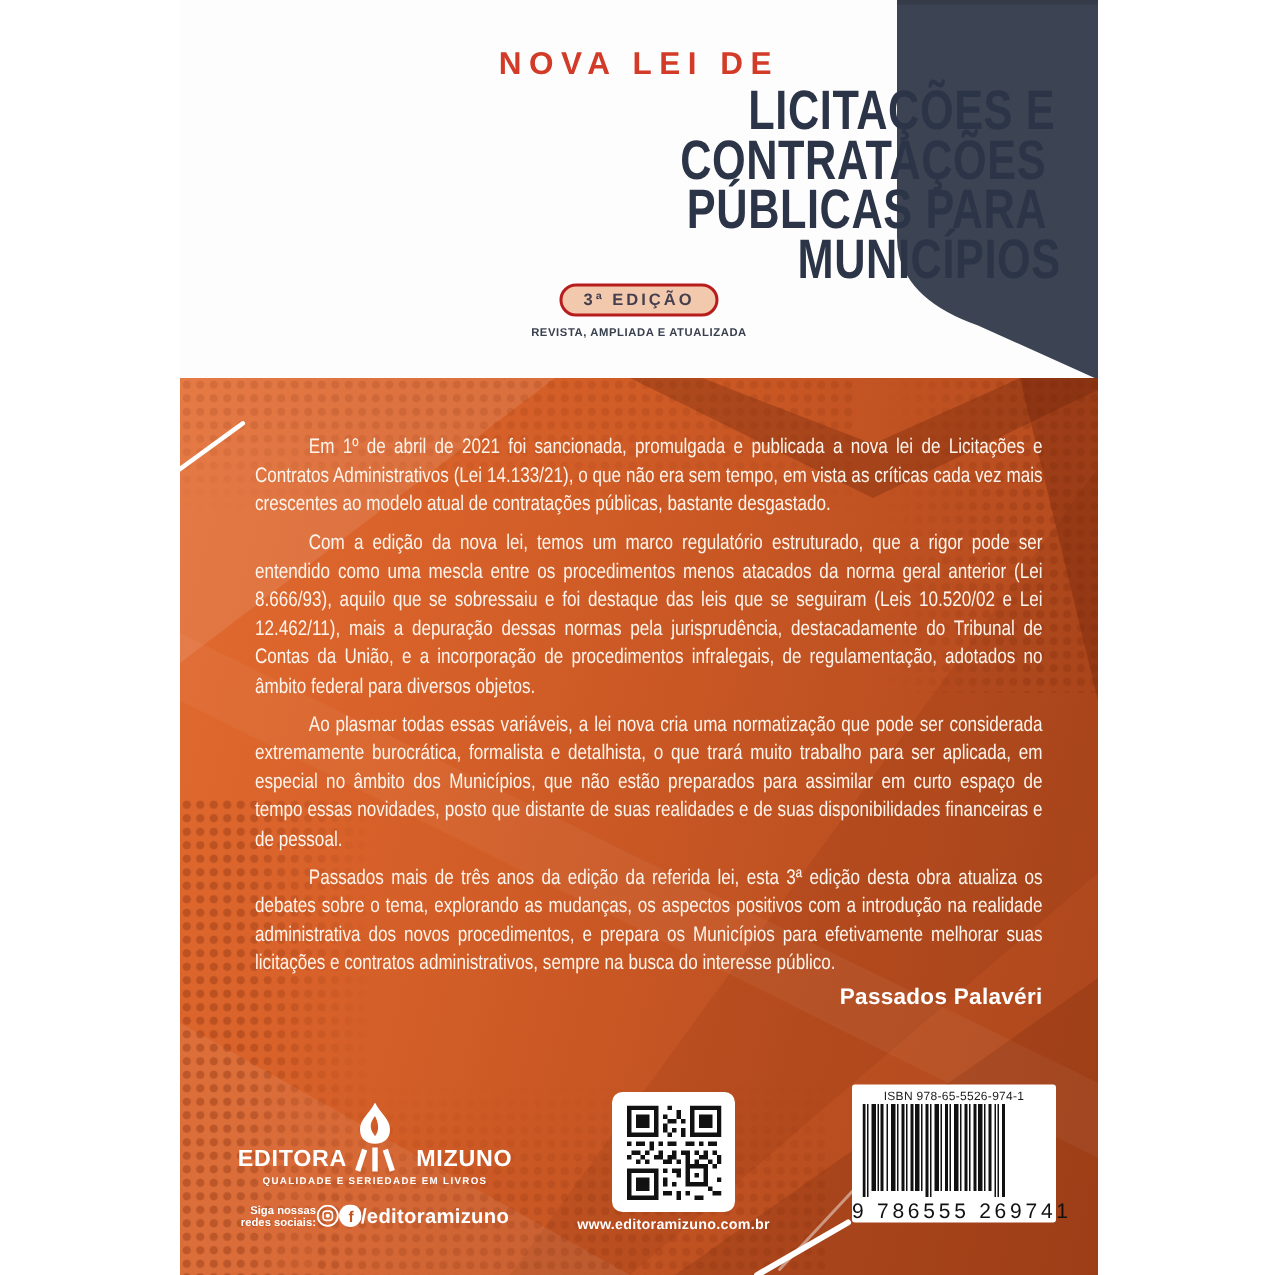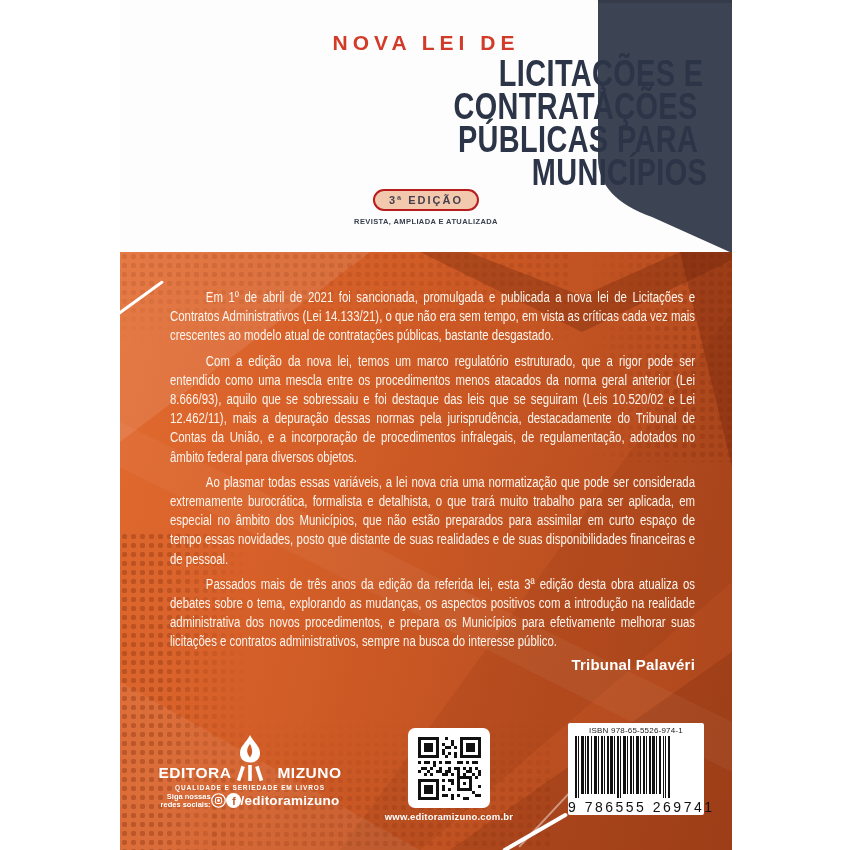--- a/index.html
+++ b/index.html
@@ -64,21 +64,21 @@
     position:absolute;left:50px;top:404px;width:525px;text-align:right;
     color:#ffffff;font-size:15px;font-weight:bold;letter-spacing:.2px;
   }
 
   
   .publisher{position:absolute;left:28px;top:483px;width:204px;color:#fff;text-align:center;}
   .pub-icon{position:absolute;left:50%;top:0;transform:translateX(-50%);}
   .pub-name{display:flex;justify-content:center;gap:46px;margin-top:29px;
     font-size:15.5px;font-weight:bold;letter-spacing:.5px;}
   .pub-tagline{margin-top:2px;font-size:6.5px;font-weight:bold;letter-spacing:.9px;}
-  .social-row{display:flex;align-items:center;justify-content:center;margin-top:2px;}
+  .social-row{display:flex;align-items:center;justify-content:center;margin-top:12px;}
   .social-label{font-size:7.5px;line-height:7.5px;font-weight:bold;text-align:right;white-space:nowrap;}
   .social-handle{font-size:13.5px;font-weight:bold;letter-spacing:.2px;}
 
   
   .qr-box{position:absolute;left:288px;top:476px;width:82px;height:80px;background:#fff;border-radius:7px;
     display:flex;align-items:center;justify-content:center;}
   .qr-url{position:absolute;left:249px;top:559px;width:160px;text-align:center;
     color:#fff;font-size:9.5px;font-weight:bold;letter-spacing:.2px;}
 
   
@@ -126,21 +126,21 @@
     <div class="wline wl-a"></div>
     <div class="wline wl-b"></div>
     <div class="wline wl-c"></div>
 
     <div class="paragraphs">
       <p>Em 1º de abril de 2021 foi sancionada, promulgada e publicada a nova lei de Licitações e Contratos Administrativos (Lei 14.133/21), o que não era sem tempo, em vista as críticas cada vez mais crescentes ao modelo atual de contratações públicas, bastante desgastado.</p>
       <p>Com a edição da nova lei, temos um marco regulatório estruturado, que a rigor pode ser entendido como uma mescla entre os procedimentos menos atacados da norma geral anterior (Lei 8.666/93), aquilo que se sobressaiu e foi destaque das leis que se seguiram (Leis 10.520/02 e Lei 12.462/11), mais a depuração dessas normas pela jurisprudência, destacadamente do Tribunal de Contas da União, e a incorporação de procedimentos infralegais, de regulamentação, adotados no âmbito federal para diversos objetos.</p>
       <p>Ao plasmar todas essas variáveis, a lei nova cria uma normatização que pode ser considerada extremamente burocrática, formalista e detalhista, o que trará muito trabalho para ser aplicada, em especial no âmbito dos Municípios, que não estão preparados para assimilar em curto espaço de tempo essas novidades, posto que distante de suas realidades e de suas disponibilidades financeiras e de pessoal.</p>
       <p>Passados mais de três anos da edição da referida lei, esta 3ª edição desta obra atualiza os debates sobre o tema, explorando as mudanças, os aspectos positivos com a introdução na realidade administrativa dos novos procedimentos, e prepara os Municípios para efetivamente melhorar suas licitações e contratos administrativos, sempre na busca do interesse público.</p>
     </div>
-    <div class="author">Tribunal Palavéri</div>
+    <div class="author">Passados Palavéri</div>
 
     <div class="publisher">
       <svg class="pub-icon" width="36" height="50" viewBox="0 0 36 50">
         <g fill="#ffffff">
           <path fill-rule="evenodd" d="M18 0 C14 8 8 11 8 18 C8 24 12 27.5 18 27.5 C24 27.5 28 24 28 18 C28 11 22 8 18 0 Z M18 9 C15 13 13.5 16.5 18 22.5 C21.5 18 20 13 18 9 Z"></path>
           <rect x="16.2" y="30" width="3.6" height="16"></rect>
           <rect x="7" y="31" width="3.6" height="15" transform="rotate(18 8.8 38.5)"></rect>
           <rect x="25.4" y="31" width="3.6" height="15" transform="rotate(-18 27.2 38.5)"></rect>
         </g>
       </svg>

